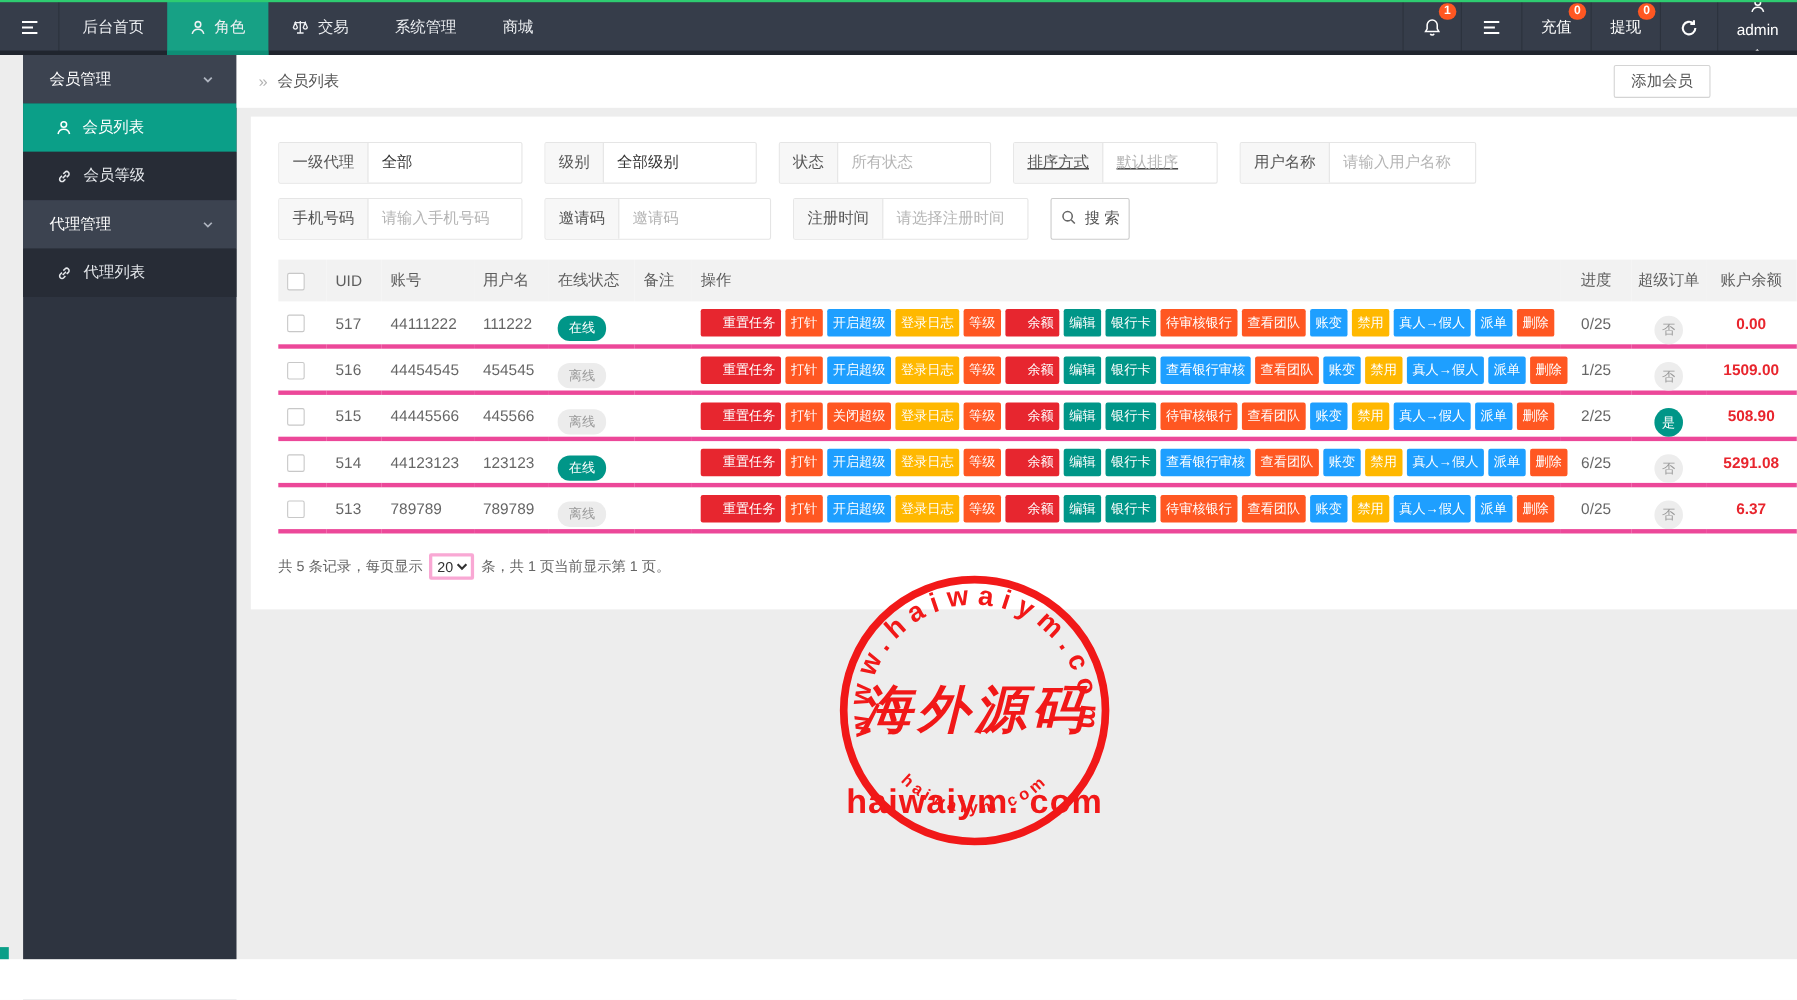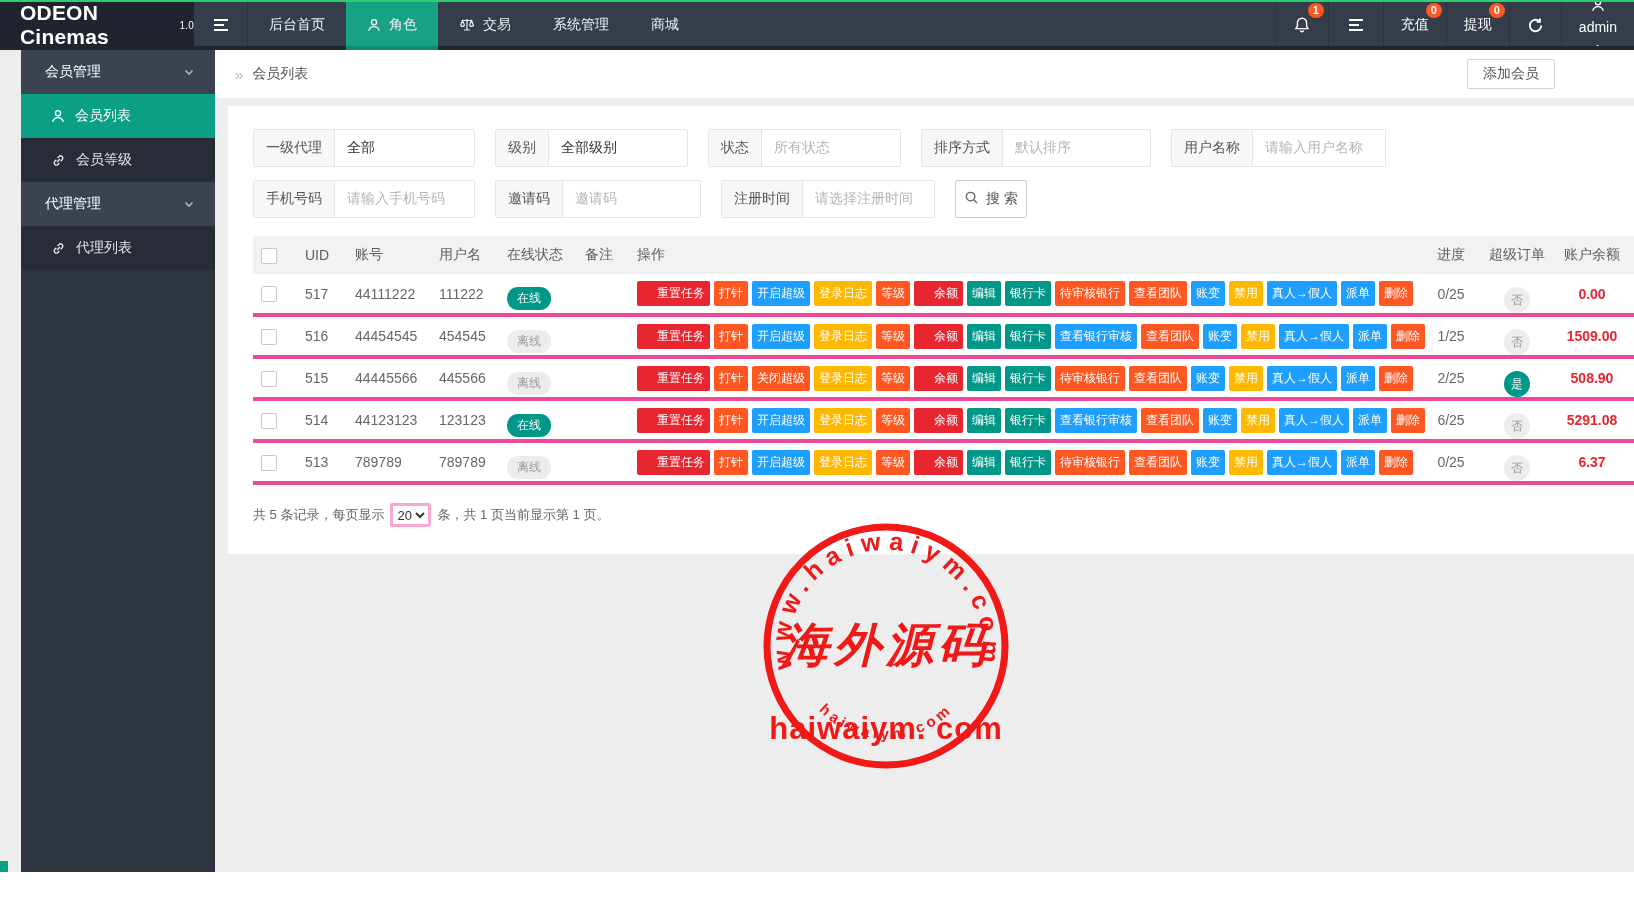--- a/index.html
+++ b/index.html
@@ -91,24 +91,20 @@
   .stamp-line { font-size:31px; font-weight:bold; letter-spacing:1px; font-family:"Liberation Sans",sans-serif; }
   .stamp-arc-bottom { font-size:15px; font-weight:bold; letter-spacing:4px; font-family:"Liberation Sans",sans-serif; }
 </style>
 </head>
 <body>
 
 <div class="topline"></div>
 
 <div class="topbar">
   <div class="underbar"></div>
-  <div class="logo">
-    <span>ODEON Cinemas</span>
-    <sup>1.0</sup>
-  </div>
   <div class="menu-toggle" id="left-toggle">
       <svg width="20" height="16" viewBox="0 0 20 16" fill="none" stroke="currentColor" stroke-width="2">
         <path d="M3 3h14M3 8h10M3 13h14"></path>
       </svg>
     </div>
   <nav class="topnav" id="topnav">
       <div class="nav-item">
         <span>后台首页</span>
       </div>
       <div class="nav-item active">
@@ -246,21 +242,21 @@
             <div class="fvalue">全部</div>
           </div>
           <div class="fgroup" style="width: 193px;">
             <div class="flabel">级别</div>
             <div class="fvalue">全部级别</div>
           </div>
           <div class="fgroup" style="width: 193px;">
             <div class="flabel">状态</div>
             <div class="fvalue placeholder">所有状态</div>
           </div>
-          <div class="fgroup" style="width: 230px;">
+          <div class="fgroup" style="width: 186px; text-decoration: underline;">
             <div class="flabel">排序方式</div>
             <div class="fvalue placeholder">默认排序</div>
           </div>
           <div class="fgroup" style="width: 215px;">
             <div class="flabel">用户名称</div>
             <div class="fvalue placeholder">请输入用户名称</div>
           </div>
         </div>
       <div class="filter-row" id="frow2">
           <div class="fgroup" style="width: 222px;">

